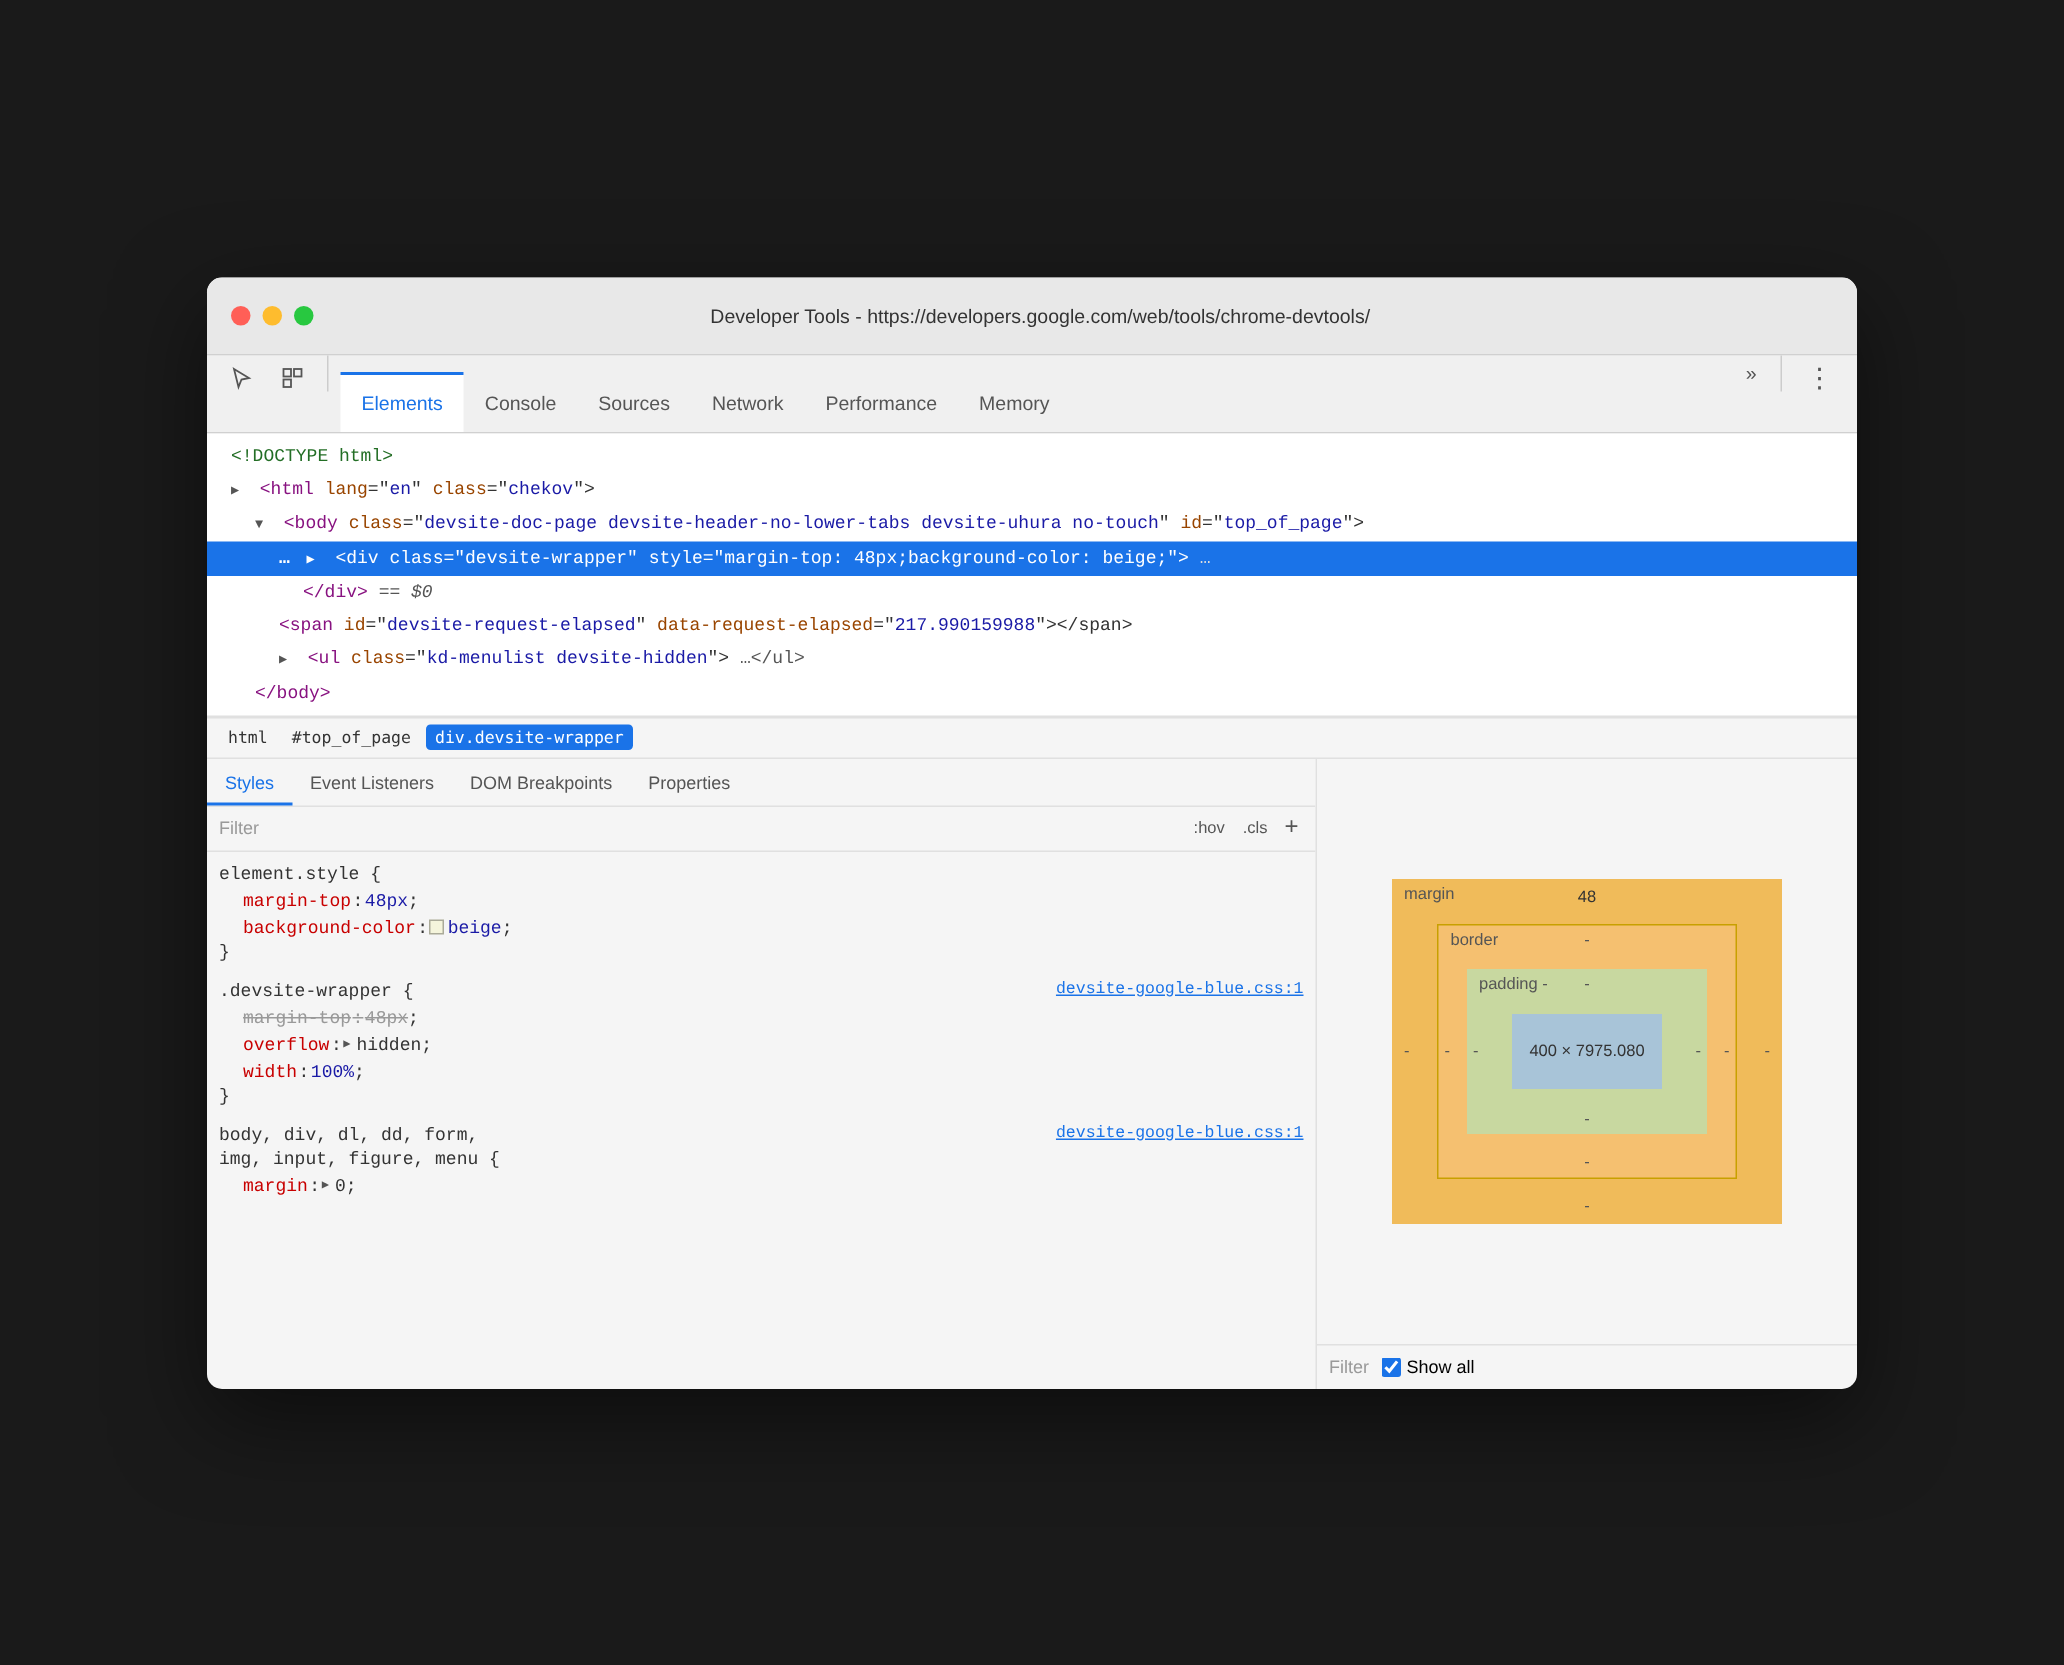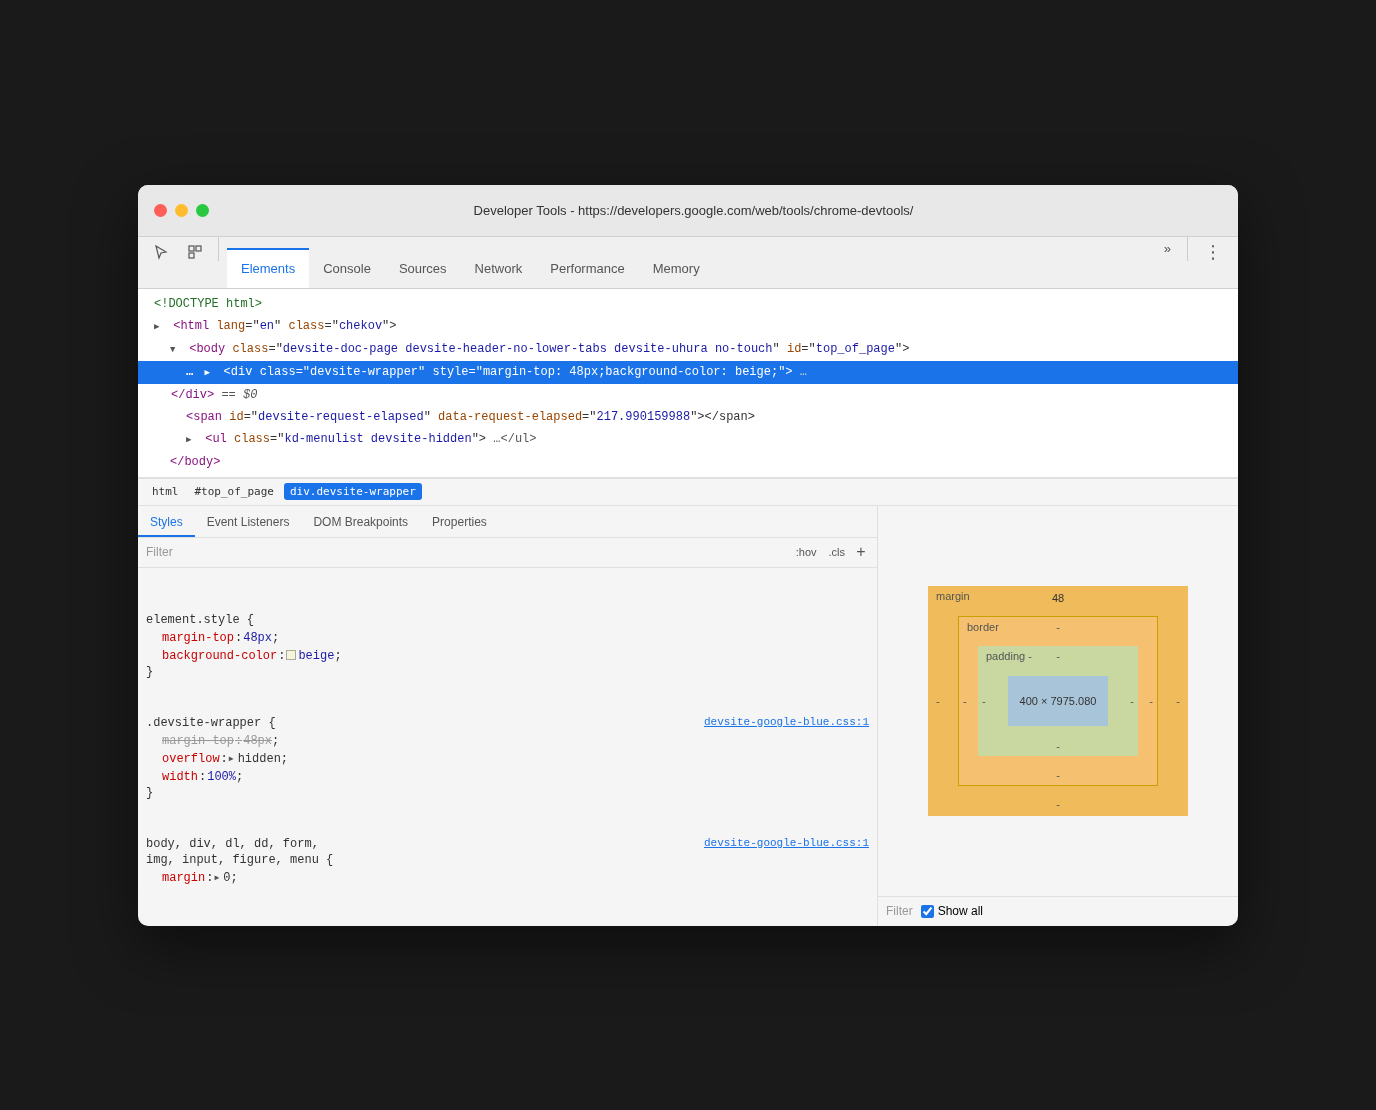--- a/index.html
+++ b/index.html
@@ -152,21 +152,21 @@
     .dom-line .comment { color: #236e25; }
     .dom-line .punctuation { color: #333; }
     .dom-line.selected .tag,
     .dom-line.selected .attr-name,
     .dom-line.selected .attr-value,
     .dom-line.selected .punctuation,
     .dom-line.selected .comment { color: #fff; }
 
     .indent-1 { padding-left: 32px; }
     .indent-2 { padding-left: 48px; }
-    .indent-3 { padding-left: 33px; }
+    .indent-3 { padding-left: 64px; }
 
     .triangle { 
       display: inline-block;
       width: 12px;
       font-size: 9px;
       user-select: none;
       color: #555;
     }
     .dom-line.selected .triangle { color: #fff; }
 
@@ -288,21 +288,20 @@
     .styles-content {
       flex: 1;
       overflow-y: auto;
       padding: 8px;
       font-family: 'Menlo', 'Monaco', 'Courier New', monospace;
       font-size: 12px;
     }
 
     .css-rule {
       margin-bottom: 12px;
-      margin-top: 37px;
     }
 
     .css-selector {
       color: #881280;
       display: flex;
       justify-content: space-between;
       margin-bottom: 2px;
     }
 
     .css-source {

